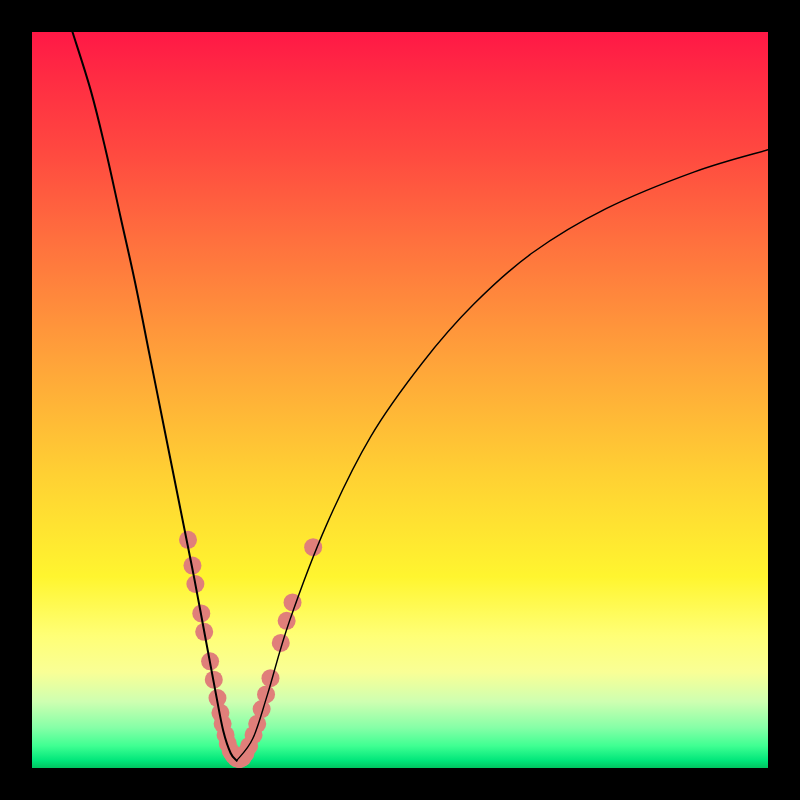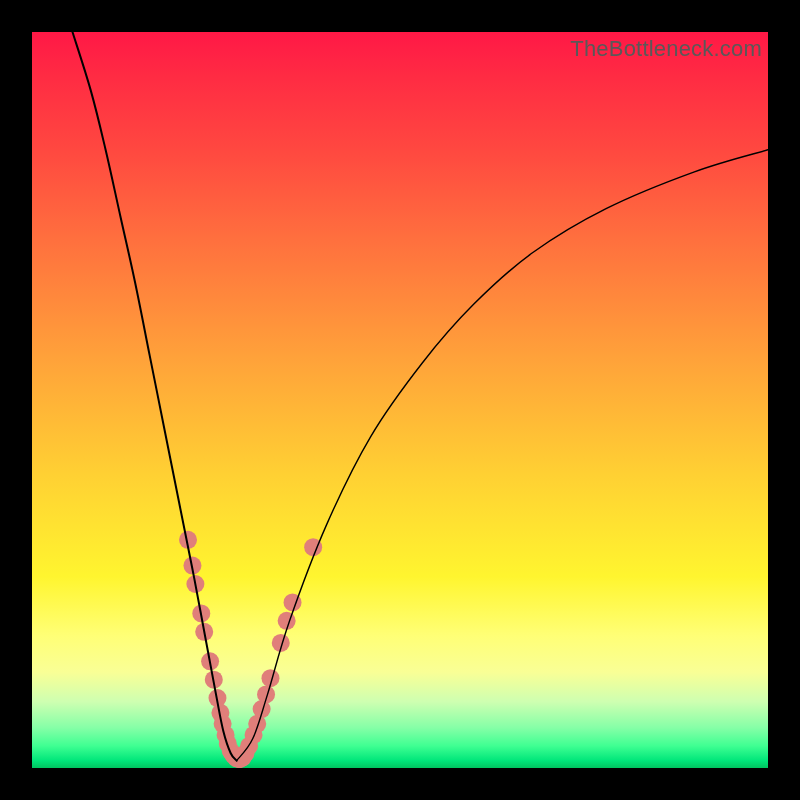--- a/index.html
+++ b/index.html
@@ -66,21 +66,20 @@
   }
   .curve.right {
     stroke-width: 1.4;
   }
 </style>
 </head>
 <body>
 
 <div class="canvas">
   <div class="plot-area">
-    <div class="watermark">TheBottleneck.com</div>
     <svg class="overlay-svg" viewBox="0 0 736 736" preserveAspectRatio="none">
       <g id="marker-layer">
           <circle cx="156.03" cy="507.84" r="9" fill="#e07f7a"></circle>
           <circle cx="160.45" cy="533.60" r="9" fill="#e07f7a"></circle>
           <circle cx="163.39" cy="552.00" r="9" fill="#e07f7a"></circle>
           <circle cx="169.28" cy="581.44" r="9" fill="#e07f7a"></circle>
           <circle cx="172.22" cy="599.84" r="9" fill="#e07f7a"></circle>
           <circle cx="178.11" cy="629.28" r="9" fill="#e07f7a"></circle>
           <circle cx="181.79" cy="647.68" r="9" fill="#e07f7a"></circle>
           <circle cx="185.47" cy="666.08" r="9" fill="#e07f7a"></circle>

